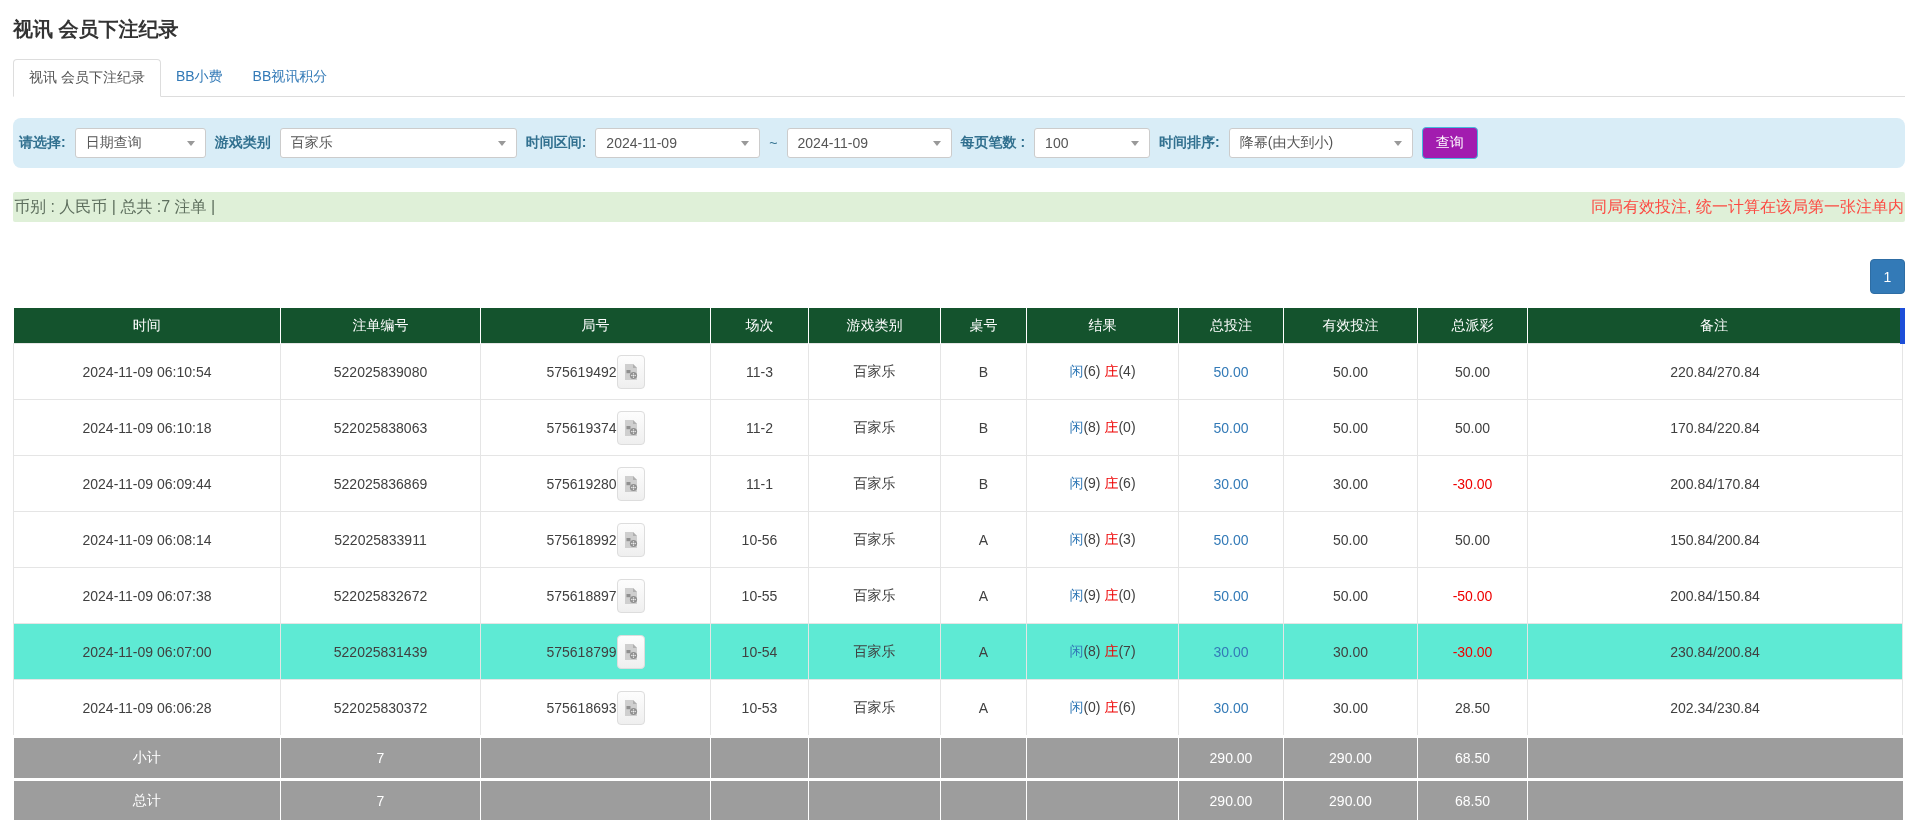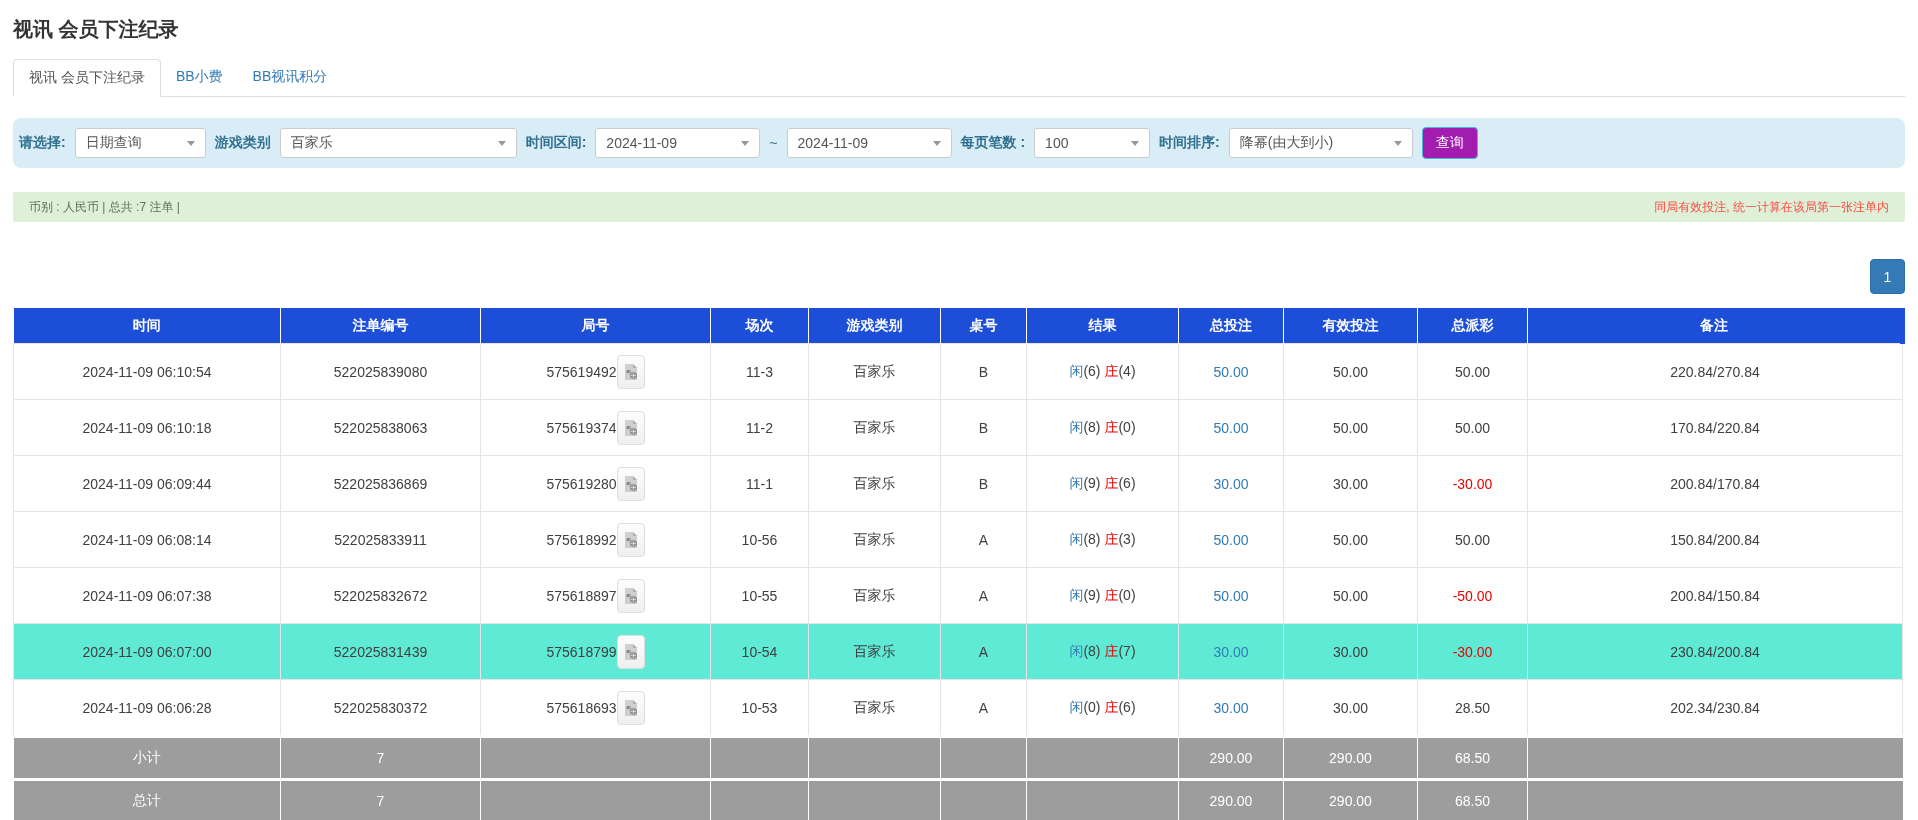--- a/index.html
+++ b/index.html
@@ -31,36 +31,36 @@
   .caret-box { width:28px; height:100%; display:flex; align-items:center; justify-content:center; }
   .caret { width:0; height:0; border-left:4px solid transparent; border-right:4px solid transparent; border-top:5px solid #999; }
   .tilde { color:#31708f; font-size:14px; }
   .search-btn {
     background:#a21caf; border:1px solid #46b8da; color:#fff; font-size:14px;
     border-radius:4px; height:32px; padding:0 13px; cursor:pointer;
   }
 
   .summary-bar {
     margin-top:24px; background:#dff0d8; height:30px; border-radius:2px;
-    display:flex; align-items:center; justify-content:space-between; padding:0 16px;
-    font-size:12px;
+    display:flex; align-items:center; justify-content:space-between; padding:0 1px;
+    font-size:16px;
   }
   .summary-left { color:#5e6f5e; }
   .summary-right { color:#fc4a42; }
 
   .pagination-bar { margin-top:37px; display:flex; justify-content:flex-end; }
   .page-btn {
     min-width:33px; height:33px; background:#337ab7; border:1px solid #2e6da4; color:#fff;
     font-size:14px; border-radius:4px; display:flex; align-items:center; justify-content:center;
     cursor:pointer;
   }
 
   table.records { margin-top:14px; border-collapse:collapse; table-layout:fixed; width:1892px; }
   thead th {
-    background:#1d4ed8; color:#fff; font-size:14px; font-weight:bold; height:33px;
+    background:#14532d; color:#fff; font-size:14px; font-weight:normal; height:33px;
     border-right:1px solid #fff; text-align:center;
   }
   thead th:last-child { border-right:5px solid #1d4ed8; }
   tbody td {
     height:53px; border:1px solid #e5e5e5; text-align:center; font-size:14px; color:#404040;
     background:#fff;
   }
   tbody tr.highlight td { background:#5eead4; }
   .player { color:#337ab7; }
   .banker { color:#ee0000; }

